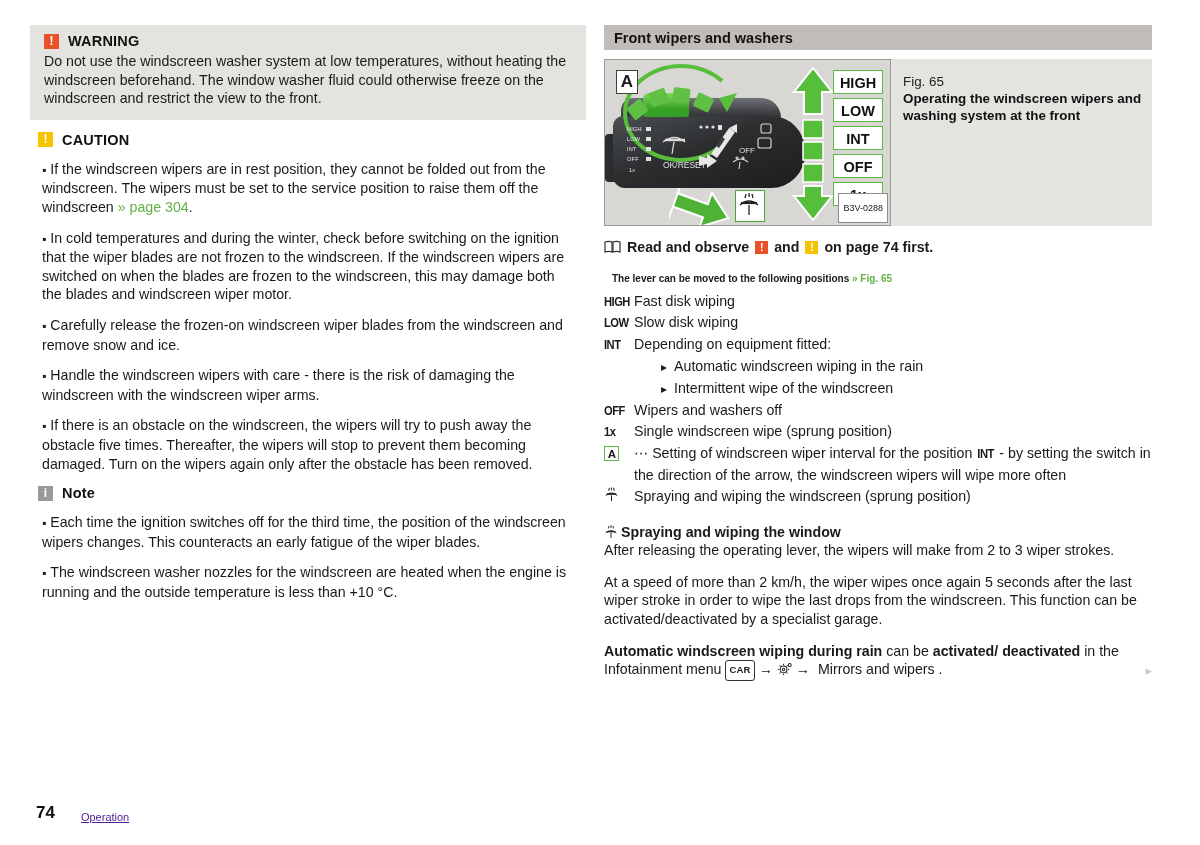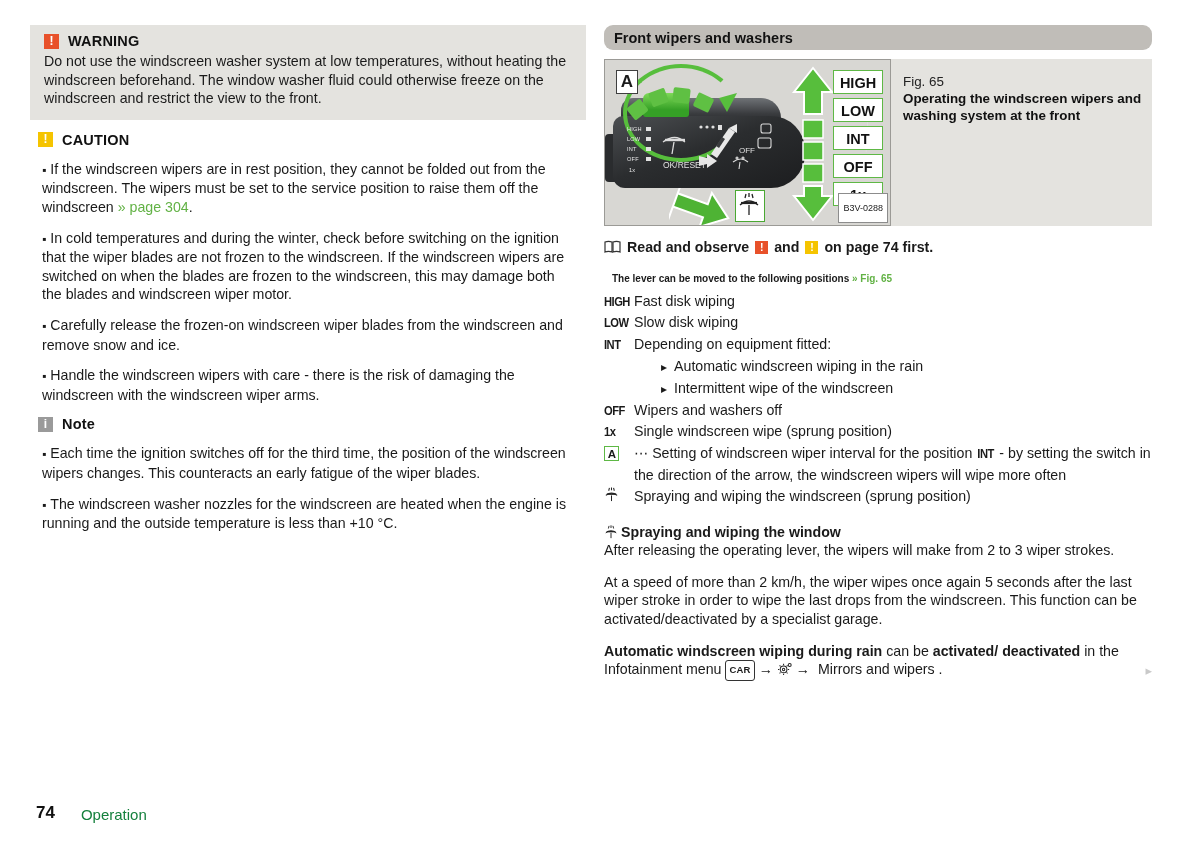--- a/index.html
+++ b/index.html
@@ -106,21 +106,20 @@
 
   
   .sec-bar {
     background: #c0bdb8;
     height: 25px;
     display: flex;
     align-items: center;
     padding-left: 10px;
     box-sizing: border-box;
     width: 548px;
-    border-radius: 9px;
   }
   .sec-bar-title {
     font-size: 14.5px;
     font-weight: bold;
     color: #111;
   }
 
   .fig-wrap {
     margin-top: 9px;
     background: #e4e3df;
@@ -407,21 +406,21 @@
   
   .footer {
     position: absolute;
     left: 36px;
     bottom: 22px;
     display: flex;
     align-items: flex-end;
     gap: 26px;
   }
   .footer-num { font-size: 17px; font-weight: bold; color: #111; }
-  .footer-sec { font-size: 15px; color: #15803d; }
+  .footer-sec { font-size: 11px; color: #4c1d95; text-decoration: underline; }
 </style>
 </head>
 <body>
 
 <div class="page">
 
   <div class="col-left">
 
     <div class="callout-warning">
       <div class="callout-head">
@@ -434,20 +433,21 @@
     <div class="section-block">
       <div class="section-head">
         <span class="badge badge-caution">!</span>
         <span class="callout-title">CAUTION</span>
       </div>
       <div class="bullets">
         <div class="bullet-item sq"><span>If the windscreen wipers are in rest position, they cannot be folded out from the windscreen. The wipers must be set to the service position to raise them off the windscreen </span><span class="xref">» page 304</span><span>.</span></div>
         <div class="bullet-item sq"><span>In cold temperatures and during the winter, check before switching on the ignition that the wiper blades are not frozen to the windscreen. If the windscreen wipers are switched on when the blades are frozen to the windscreen, this may damage both the blades and windscreen wiper motor.</span></div>
         <div class="bullet-item sq"><span>Carefully release the frozen-on windscreen wiper blades from the windscreen and remove snow and ice.</span></div>
         <div class="bullet-item sq"><span>Handle the windscreen wipers with care - there is the risk of damaging the windscreen with the windscreen wiper arms.</span></div>
+        <div class="bullet-item sq"><span>If there is an obstacle on the windscreen, the wipers will try to push away the obstacle five times. Thereafter, the wipers will stop to prevent them becoming damaged. Turn on the wipers again only after the obstacle has been removed.</span></div>
       </div>
     </div>
 
     <div class="section-block">
       <div class="section-head">
         <span class="badge badge-note">i</span>
         <span class="callout-title">Note</span>
       </div>
       <div class="bullets">
         <div class="bullet-item sq"><span>Each time the ignition switches off for the third time, the position of the windscreen wipers changes. This counteracts an early fatigue of the wiper blades.</span></div>

